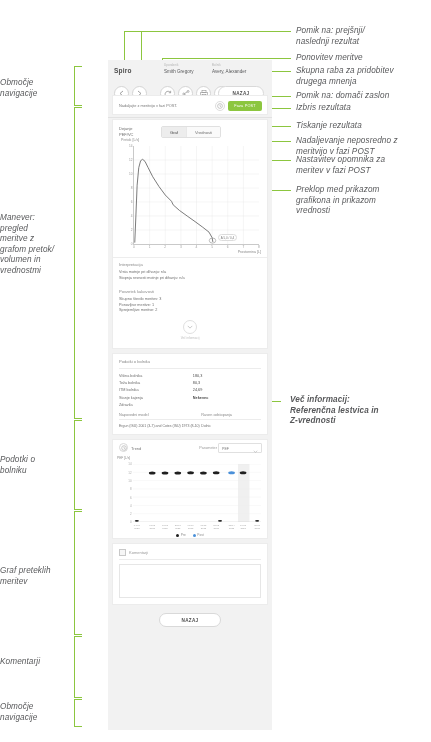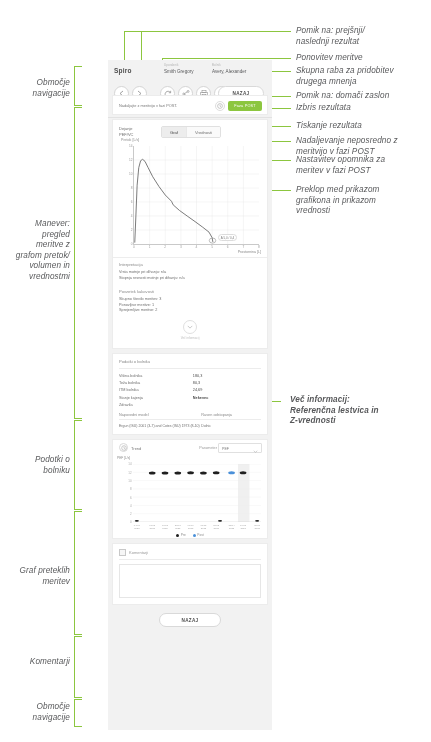--- a/index.html
+++ b/index.html
@@ -14,21 +14,21 @@
 
   
   .anno {
     position: absolute;
     font-style: italic;
     font-size: 8.2px;
     line-height: 10.5px;
     color: #58595b;
     letter-spacing: 0.1px;
   }
-  .anno-left { text-align: right; }
+  .anno-left { }
   .anno-right { text-align: left; }
 
   
   .lead { position:absolute; background:#8cc63f; }
   .lead.h { height:1px; }
   .lead.v { width:1px; }
   .brk { position:absolute; border-color:#8cc63f; border-style:solid; }
 
   
   #app {
@@ -245,21 +245,21 @@
 <div class="lead v" style="left:229px; top:135px; height:25px;"></div>
 
 <div class="lead h" style="left:187px; top:190px; width:104px;"></div>
 <div class="lead v" style="left:187px; top:160px; height:30px;"></div>
 <div class="lead v" style="left:172px; top:160px; height:18px;"></div>
 <div class="lead h" style="left:172px; top:160px; width:15px;"></div>
 
 <div class="lead h" style="left:198px; top:401px; width:83px;"></div>
 
 <div class="anno anno-left" style="left:0; top:78px; width:70px;">Območje<br>navigacije</div>
-<div class="anno anno-left" style="left:0; top:219px; width:70px;">Manever:<br>pregled<br>meritve z<br>grafom pretok/<br>volumen in<br>vrednostmi</div>
+<div class="anno anno-left" style="left:0; top:213px; width:70px;">Manever:<br>pregled<br>meritve z<br>grafom pretok/<br>volumen in<br>vrednostmi</div>
 <div class="anno anno-left" style="left:0; top:455px; width:70px;">Podotki o<br>bolniku</div>
 <div class="anno anno-left" style="left:0; top:566px; width:70px;">Graf preteklih<br>meritev</div>
 <div class="anno anno-left" style="left:0; top:657px; width:70px;">Komentarji</div>
 <div class="anno anno-left" style="left:0; top:702px; width:70px;">Območje<br>navigacije</div>
 
 <div class="anno anno-right" style="left:296px; top:26px; width:140px;">Pomik na: prejšnji/<br>naslednji rezultat</div>
 <div class="anno anno-right" style="left:296px; top:53px; width:140px;">Ponovitev meritve</div>
 <div class="anno anno-right" style="left:296px; top:66px; width:140px;">Skupna raba za pridobitev<br>drugega mnenja</div>
 <div class="anno anno-right" style="left:296px; top:91px; width:140px;">Pomik na: domači zaslon</div>
 <div class="anno anno-right" style="left:296px; top:103px; width:140px;">Izbris rezultata</div>

